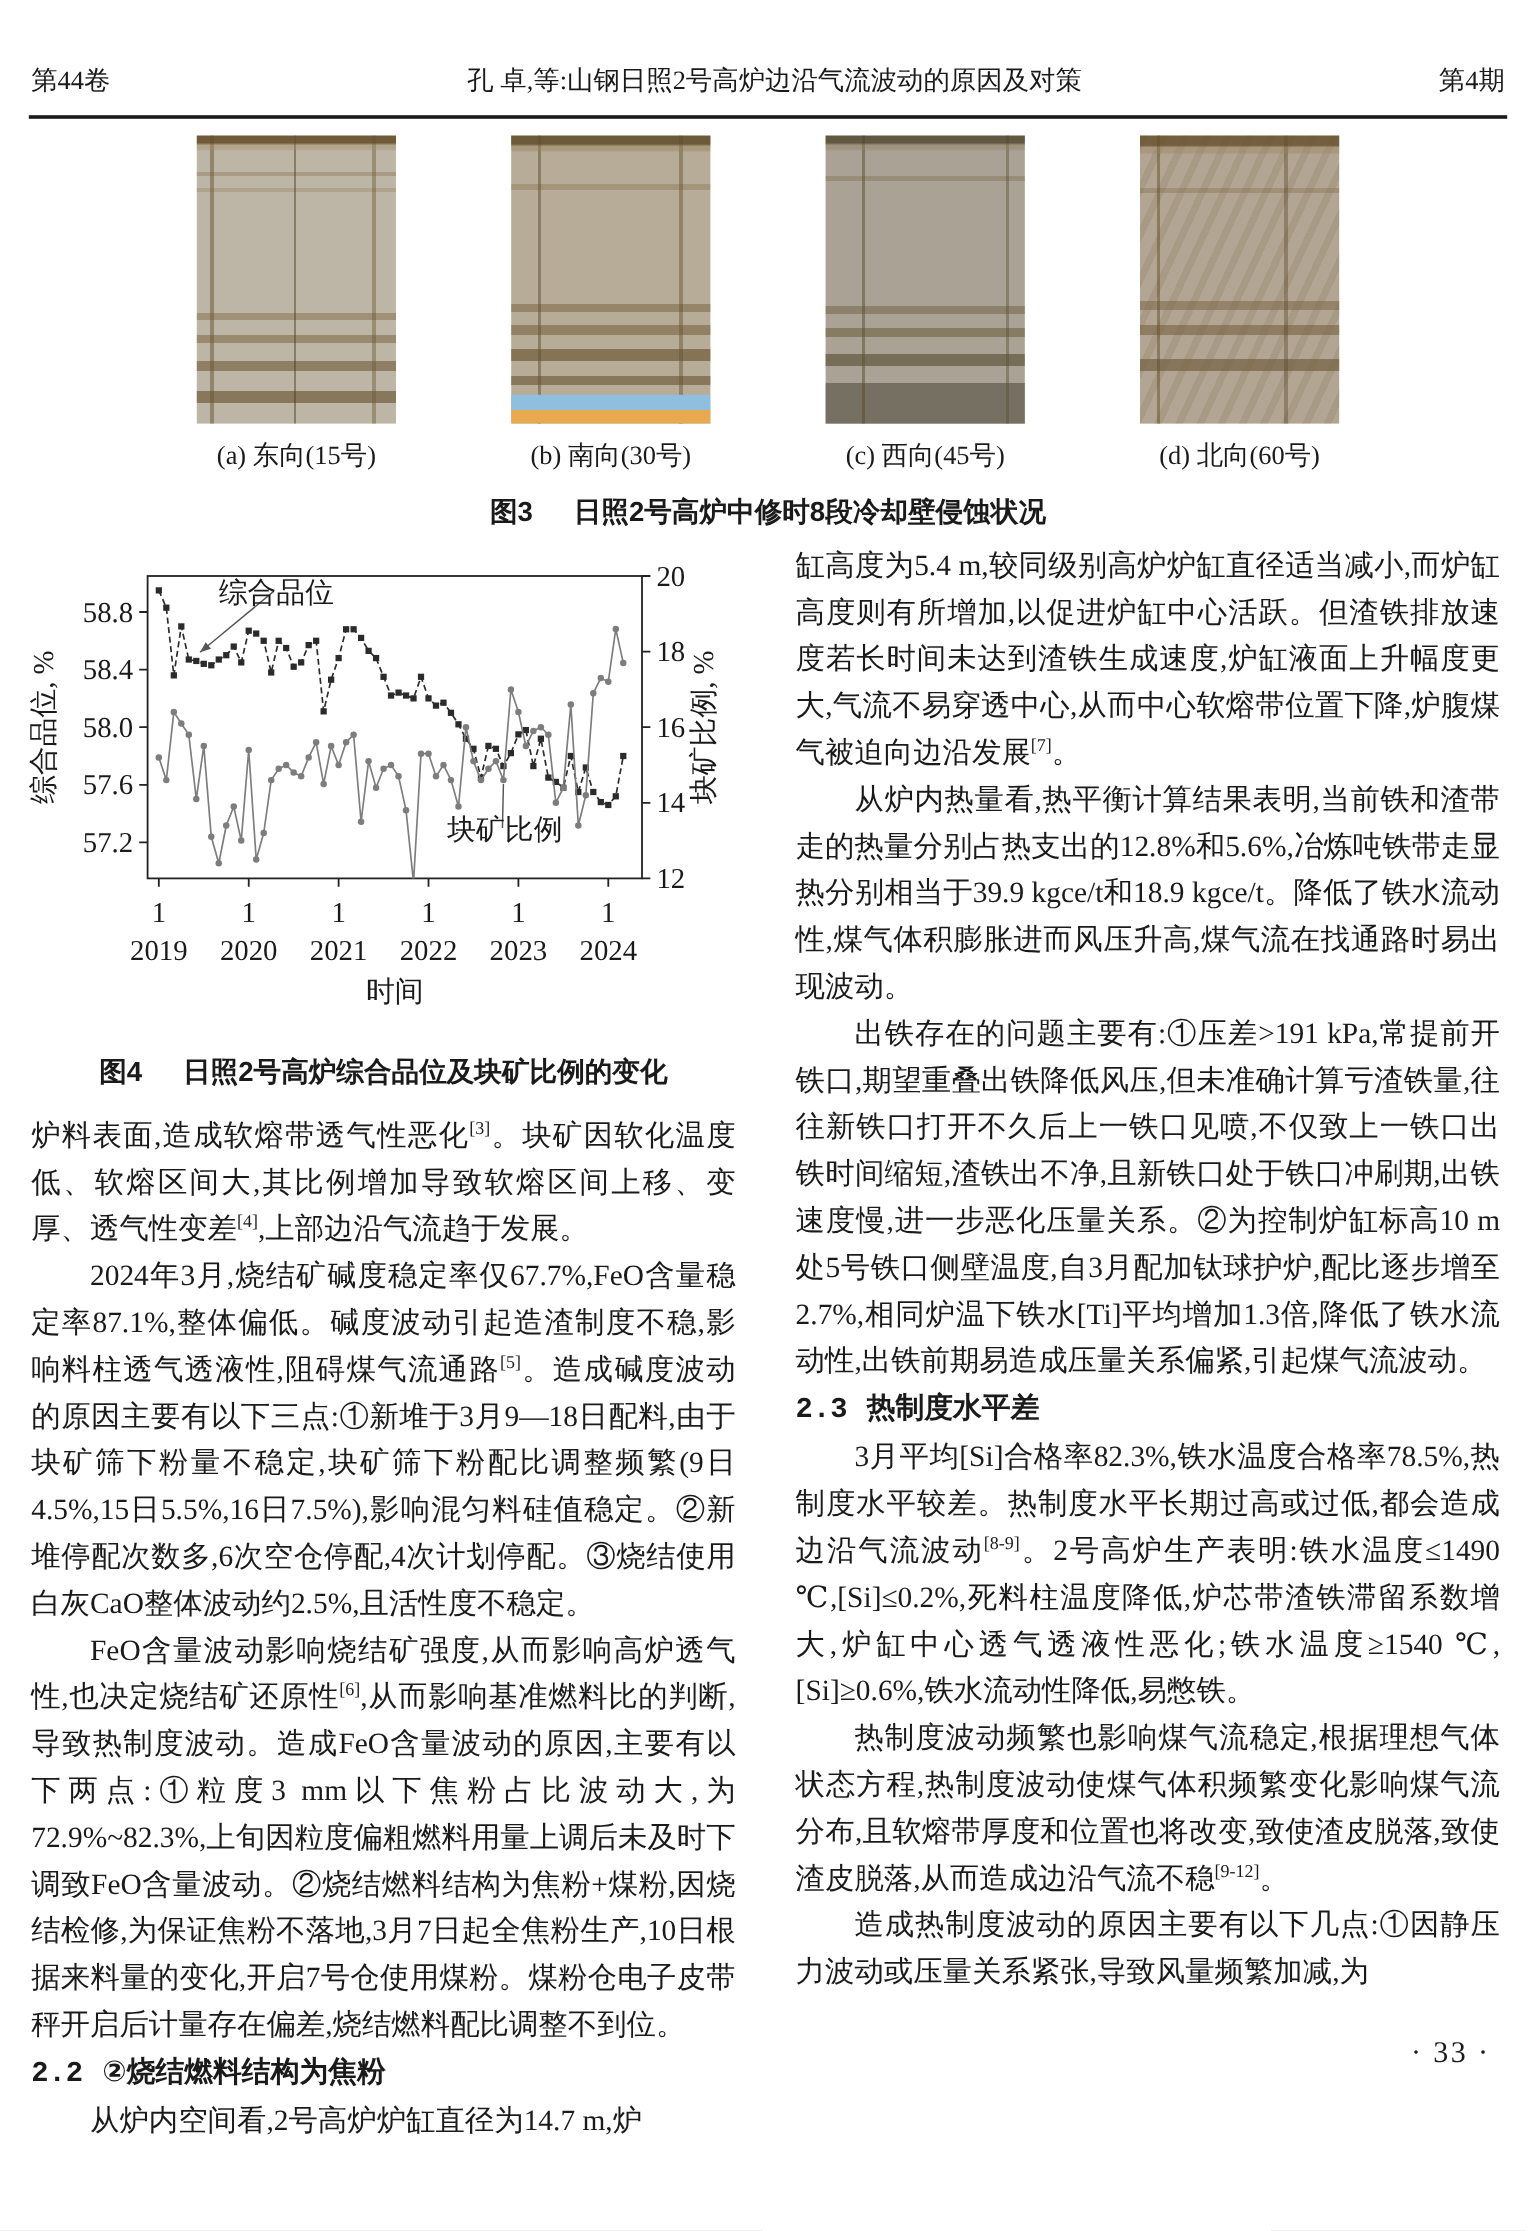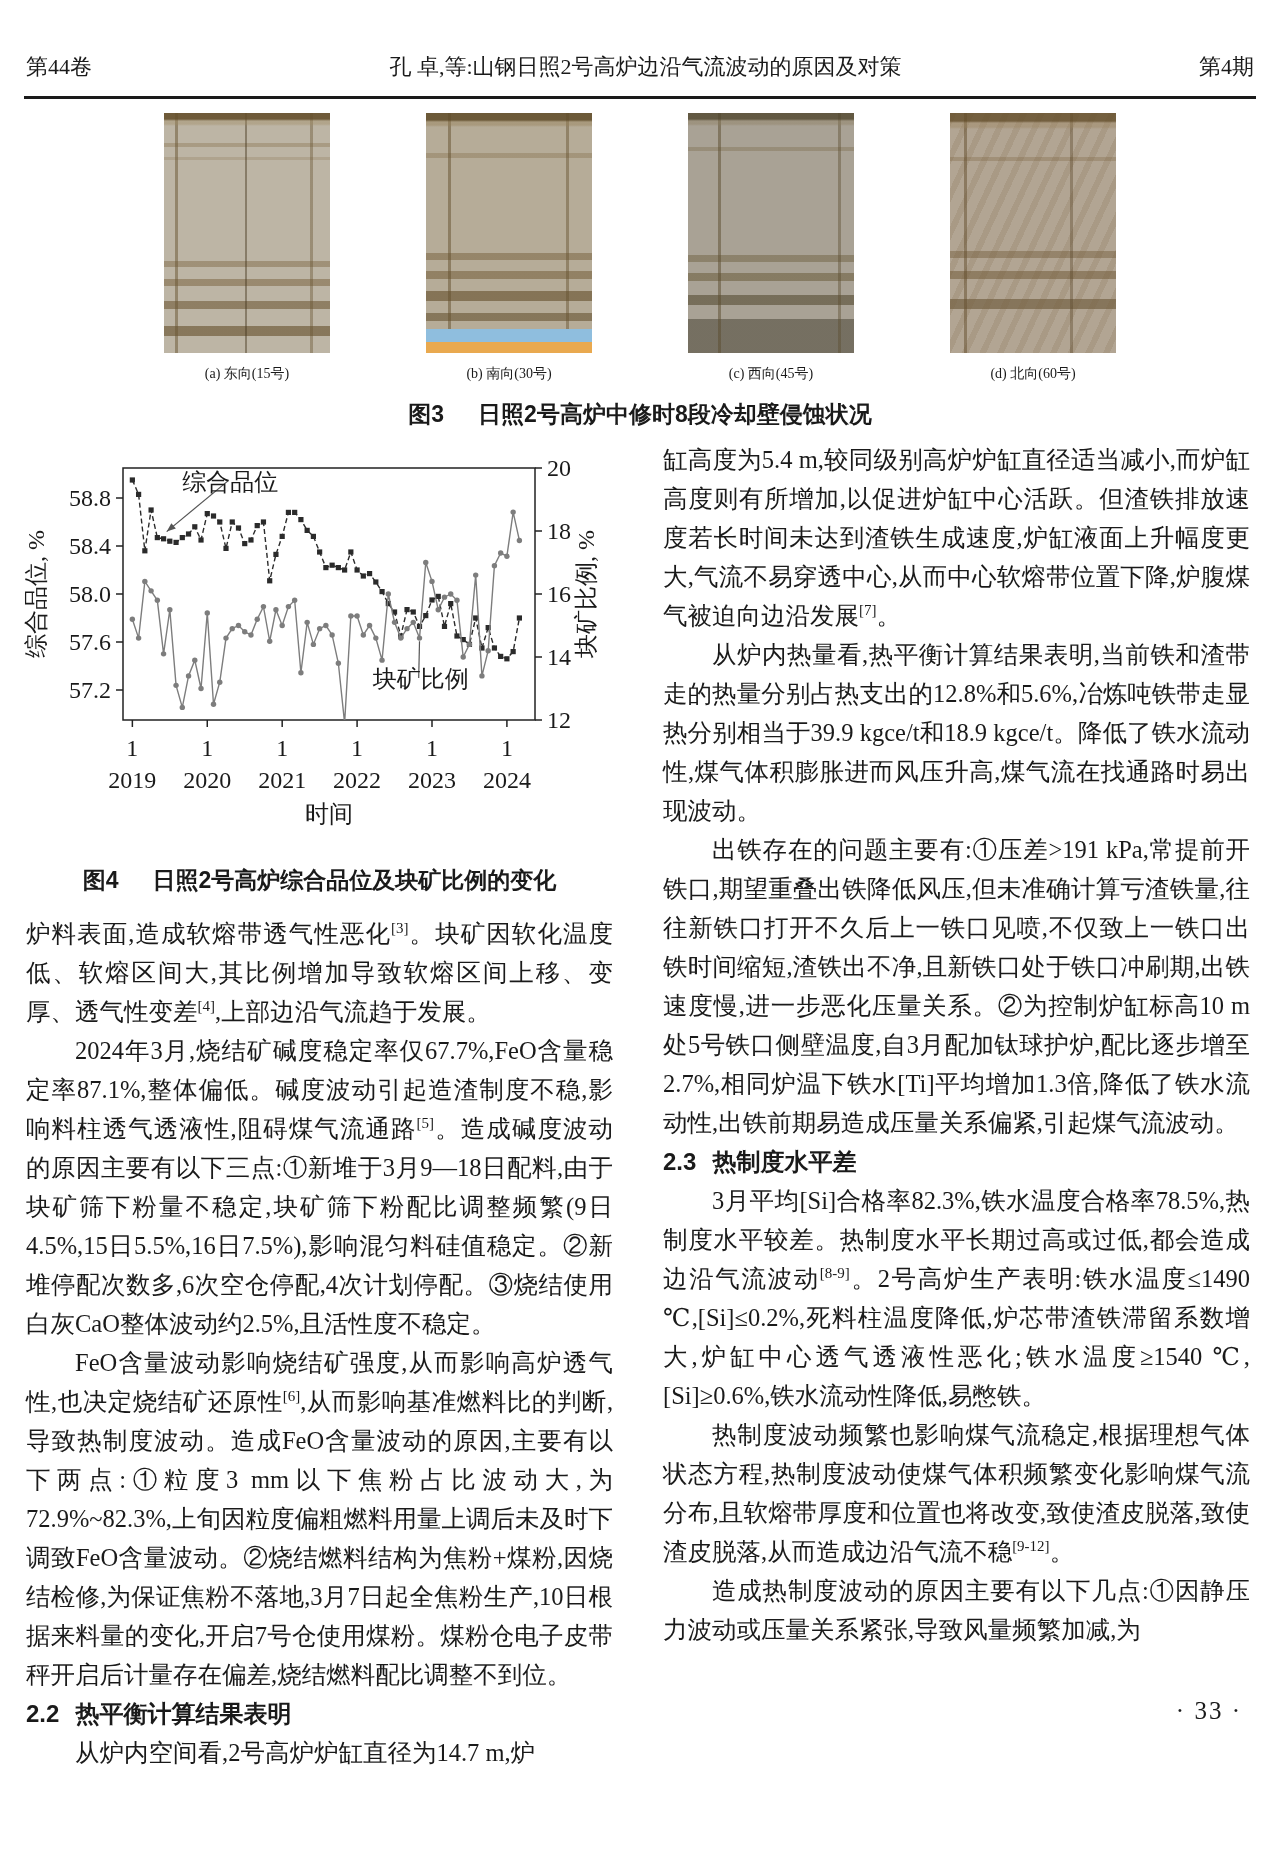--- a/index.html
+++ b/index.html
@@ -25,33 +25,33 @@
     background:linear-gradient(180deg,#8fbede 0 13px,#e9a94f 13px 24px);}
   .photo-c{background-color:#a9a295;background-image:
     linear-gradient(180deg, rgba(80,70,45,.8) 0 6px, rgba(140,125,95,.4) 8px 11px, rgba(0,0,0,0) 13px),
     linear-gradient(90deg, rgba(0,0,0,0) 0 30px, rgba(90,75,45,.5) 30px 33px, rgba(0,0,0,0) 33px 150px, rgba(90,75,45,.42) 150px 153px, rgba(0,0,0,0) 153px),
     linear-gradient(180deg, rgba(0,0,0,0) 0 34px, rgba(110,92,55,.3) 34px 38px, rgba(0,0,0,0) 38px 142px, rgba(100,85,50,.42) 142px 149px, rgba(0,0,0,0) 149px 160px, rgba(100,85,50,.5) 160px 168px, rgba(0,0,0,0) 168px 182px, rgba(85,75,50,.6) 182px 192px, rgba(0,0,0,0) 192px 206px, rgba(75,70,55,.55) 206px 240px);}
   .photo-d{background-color:#b2a593;background-image:
     linear-gradient(180deg, rgba(100,78,42,.8) 0 8px, rgba(155,132,95,.4) 10px 14px, rgba(0,0,0,0) 16px),
     linear-gradient(90deg, rgba(0,0,0,0) 0 14px, rgba(100,78,45,.5) 14px 17px, rgba(0,0,0,0) 17px 120px, rgba(90,70,40,.4) 120px 123px, rgba(0,0,0,0) 123px),
     repeating-linear-gradient(115deg, rgba(120,95,60,.16) 0 6px, rgba(0,0,0,0) 6px 16px),
     linear-gradient(180deg, rgba(0,0,0,0) 0 44px, rgba(120,95,58,.3) 44px 48px, rgba(0,0,0,0) 48px 138px, rgba(108,85,50,.42) 138px 145px, rgba(0,0,0,0) 145px 158px, rgba(108,85,50,.5) 158px 166px, rgba(0,0,0,0) 166px 186px, rgba(98,78,45,.55) 186px 196px, rgba(0,0,0,0) 196px);}
-  .pcap{margin-top:12px;font-size:14px;white-space:nowrap;}
+  .pcap{margin-top:12px;font-size:22px;white-space:nowrap;}
   .figcap{text-align:center;font-weight:bold;font-size:23px;margin-top:16px;
           font-family:"Liberation Sans","DejaVu Sans",sans-serif;}
   .figcap .cap-label{margin-right:34px;}
   
   .cols{display:flex;gap:50px;padding:0 26px;margin-top:10px;align-items:flex-start;}
   .col{width:587px;font-size:24.5px;line-height:39px;text-align:justify;}
   .col p{margin:0;text-indent:2em;}
   .col p.cont{text-indent:0;}
   sup.ref{font-size:15px;vertical-align:super;line-height:0;letter-spacing:0;}
   .h2{font-weight:bold;font-size:24px;text-indent:0 !important;
       font-family:"Liberation Sans","DejaVu Sans",sans-serif;}
-  .h2 .h2num{margin-right:16px;}
+  .h2 .h2num{margin-right:16px;font-family:Liberation Mono, monospace;}
   .chart-wrap{margin:4px 0 0 -8px;}
   .fig4cap{margin-top:18px;margin-bottom:14px;}
   svg{font-family:"Liberation Serif","DejaVu Serif",serif;}
   .pagenum{position:absolute;right:38px;top:1697px;font-size:25px;letter-spacing:2px;}
 </style>
 </head>
 <body>
 
 <div class="page">
 
@@ -275,21 +275,21 @@
             <text x="354.69696969696975" y="242.92499999999998" font-size="24" fill="#1a1a1a">块矿比例</text>
           </svg>
       </div>
       <div class="figcap fig4cap">
         <span class="cap-label">图4</span><span>日照2号高炉综合品位及块矿比例的变化</span>
       </div>
 
       <p class="cont"><span>炉料表面,造成软熔带透气性恶化</span><sup class="ref">[3]</sup><span>。块矿因软化温度低、软熔区间大,其比例增加导致软熔区间上移、变厚、透气性变差</span><sup class="ref">[4]</sup><span>,上部边沿气流趋于发展。</span></p>
       <p><span>2024年3月,烧结矿碱度稳定率仅67.7%,FeO含量稳定率87.1%,整体偏低。碱度波动引起造渣制度不稳,影响料柱透气透液性,阻碍煤气流通路</span><sup class="ref">[5]</sup><span>。造成碱度波动的原因主要有以下三点:①新堆于3月9—18日配料,由于块矿筛下粉量不稳定,块矿筛下粉配比调整频繁(9日4.5%,15日5.5%,16日7.5%),影响混匀料硅值稳定。②新堆停配次数多,6次空仓停配,4次计划停配。③烧结使用白灰CaO整体波动约2.5%,且活性度不稳定。</span></p>
       <p><span>FeO含量波动影响烧结矿强度,从而影响高炉透气性,也决定烧结矿还原性</span><sup class="ref">[6]</sup><span>,从而影响基准燃料比的判断,导致热制度波动。造成FeO含量波动的原因,主要有以下两点:①粒度3 mm以下焦粉占比波动大,为72.9%~82.3%,上旬因粒度偏粗燃料用量上调后未及时下调致FeO含量波动。②烧结燃料结构为焦粉+煤粉,因烧结检修,为保证焦粉不落地,3月7日起全焦粉生产,10日根据来料量的变化,开启7号仓使用煤粉。煤粉仓电子皮带秤开启后计量存在偏差,烧结燃料配比调整不到位。</span></p>
-      <p class="h2"><span class="h2num">2.2</span><span>热平衡计算结果表明</span></p>
+      <p class="h2"><span class="h2num">2.2</span><span>②烧结燃料结构为焦粉</span></p>
       <p>从炉内空间看,2号高炉炉缸直径为14.7 m,炉</p>
     </div>
 
     <div class="col">
       <p class="cont"><span>缸高度为5.4 m,较同级别高炉炉缸直径适当减小,而炉缸高度则有所增加,以促进炉缸中心活跃。但渣铁排放速度若长时间未达到渣铁生成速度,炉缸液面上升幅度更大,气流不易穿透中心,从而中心软熔带位置下降,炉腹煤气被迫向边沿发展</span><sup class="ref">[7]</sup><span>。</span></p>
       <p>从炉内热量看,热平衡计算结果表明,当前铁和渣带走的热量分别占热支出的12.8%和5.6%,冶炼吨铁带走显热分别相当于39.9 kgce/t和18.9 kgce/t。降低了铁水流动性,煤气体积膨胀进而风压升高,煤气流在找通路时易出现波动。</p>
       <p>出铁存在的问题主要有:①压差&gt;191 kPa,常提前开铁口,期望重叠出铁降低风压,但未准确计算亏渣铁量,往往新铁口打开不久后上一铁口见喷,不仅致上一铁口出铁时间缩短,渣铁出不净,且新铁口处于铁口冲刷期,出铁速度慢,进一步恶化压量关系。②为控制炉缸标高10 m处5号铁口侧壁温度,自3月配加钛球护炉,配比逐步增至2.7%,相同炉温下铁水[Ti]平均增加1.3倍,降低了铁水流动性,出铁前期易造成压量关系偏紧,引起煤气流波动。</p>
       <p class="h2"><span class="h2num">2.3</span><span>热制度水平差</span></p>
       <p><span>3月平均[Si]合格率82.3%,铁水温度合格率78.5%,热制度水平较差。热制度水平长期过高或过低,都会造成边沿气流波动</span><sup class="ref">[8-9]</sup><span>。2号高炉生产表明:铁水温度≤1490 ℃,[Si]≤0.2%,死料柱温度降低,炉芯带渣铁滞留系数增大,炉缸中心透气透液性恶化;铁水温度≥1540 ℃,[Si]≥0.6%,铁水流动性降低,易憋铁。</span></p>
       <p><span>热制度波动频繁也影响煤气流稳定,根据理想气体状态方程,热制度波动使煤气体积频繁变化影响煤气流分布,且软熔带厚度和位置也将改变,致使渣皮脱落,致使渣皮脱落,从而造成边沿气流不稳</span><sup class="ref">[9-12]</sup><span>。</span></p>

